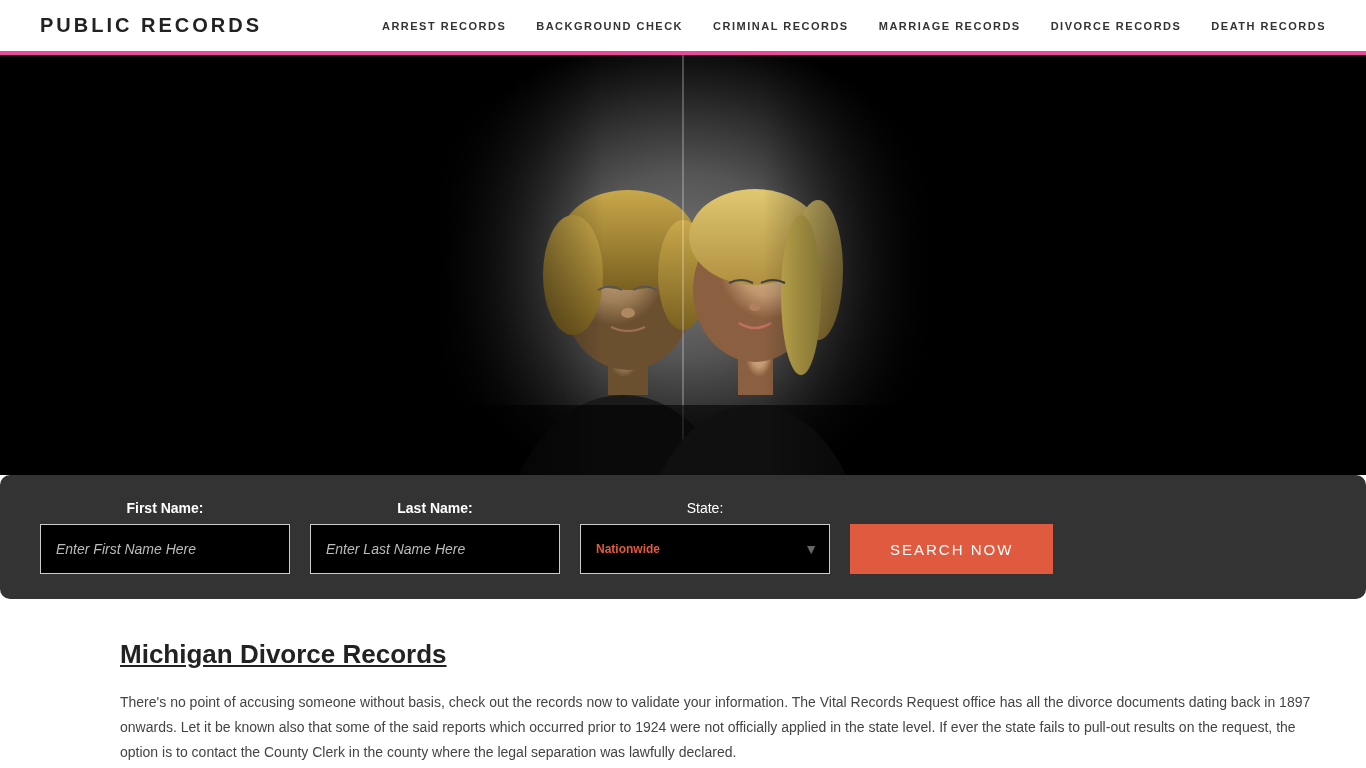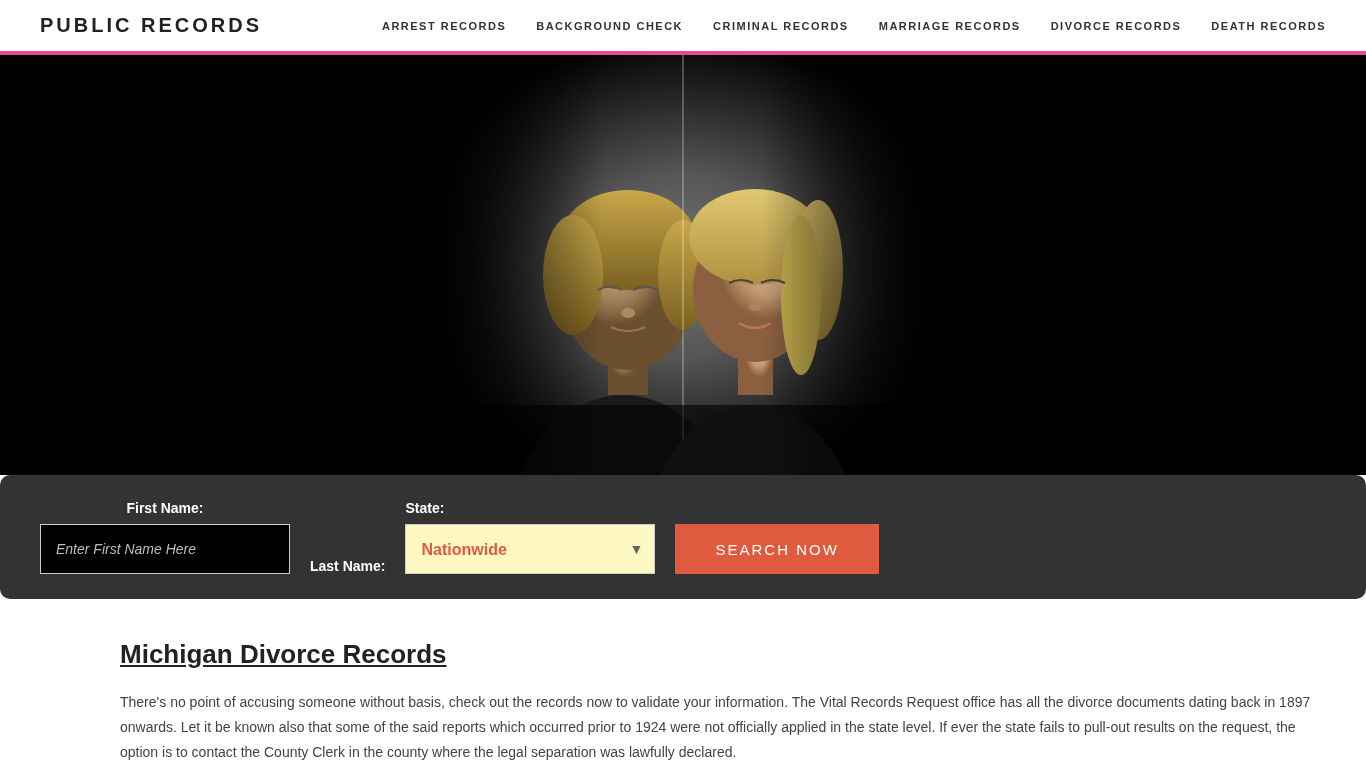--- a/index.html
+++ b/index.html
@@ -122,35 +122,36 @@
 
     .search-field-state {
       display: flex;
       flex-direction: column;
       gap: 8px;
     }
 
     .search-field-state label {
       color: #fff;
       font-size: 14px;
-      font-weight: 700;
+      font-weight: 400;
+      text-align: center;
     }
 
     .state-select-wrapper {
       position: relative;
       width: 250px;
     }
 
     .state-select {
       width: 100%;
       height: 50px;
       padding: 10px 40px 10px 15px;
       border: 1px solid #ccc;
-      background: #fef9c3;
-      font-size: 16px;
+      background: #000000;
+      font-size: 12px;
       font-weight: 700;
       color: #e05a40;
       appearance: none;
       -webkit-appearance: none;
       cursor: pointer;
       outline: none;
     }
 
     .select-arrow {
       position: absolute;
@@ -313,20 +314,21 @@
 </div>
 
 <div class="search-bar">
   <div class="search-field">
     <label>First Name:</label>
     <input type="text" placeholder="Enter First Name Here" style="">
   </div>
 
   <div class="search-field">
     <label>Last Name:</label>
+    <input type="text" placeholder="Enter Last Name Here" style="">
   </div>
 
   <div class="search-field-state">
     <label>State:</label>
     <div class="state-select-wrapper">
       <select class="state-select">
       <option value="Nationwide">Nationwide</option><option value="Alabama">Alabama</option><option value="Alaska">Alaska</option><option value="Arizona">Arizona</option><option value="Arkansas">Arkansas</option><option value="California">California</option><option value="Colorado">Colorado</option><option value="Connecticut">Connecticut</option><option value="Delaware">Delaware</option><option value="Florida">Florida</option><option value="Georgia">Georgia</option><option value="Hawaii">Hawaii</option><option value="Idaho">Idaho</option><option value="Illinois">Illinois</option><option value="Indiana">Indiana</option><option value="Iowa">Iowa</option><option value="Kansas">Kansas</option><option value="Kentucky">Kentucky</option><option value="Louisiana">Louisiana</option><option value="Maine">Maine</option><option value="Maryland">Maryland</option><option value="Massachusetts">Massachusetts</option><option value="Michigan">Michigan</option><option value="Minnesota">Minnesota</option><option value="Mississippi">Mississippi</option><option value="Missouri">Missouri</option><option value="Montana">Montana</option><option value="Nebraska">Nebraska</option><option value="Nevada">Nevada</option><option value="New Hampshire">New Hampshire</option><option value="New Jersey">New Jersey</option><option value="New Mexico">New Mexico</option><option value="New York">New York</option><option value="North Carolina">North Carolina</option><option value="North Dakota">North Dakota</option><option value="Ohio">Ohio</option><option value="Oklahoma">Oklahoma</option><option value="Oregon">Oregon</option><option value="Pennsylvania">Pennsylvania</option><option value="Rhode Island">Rhode Island</option><option value="South Carolina">South Carolina</option><option value="South Dakota">South Dakota</option><option value="Tennessee">Tennessee</option><option value="Texas">Texas</option><option value="Utah">Utah</option><option value="Vermont">Vermont</option><option value="Virginia">Virginia</option><option value="Washington">Washington</option><option value="West Virginia">West Virginia</option><option value="Wisconsin">Wisconsin</option><option value="Wyoming">Wyoming</option></select>
       <span class="select-arrow">▼</span>
     </div>
   </div>

